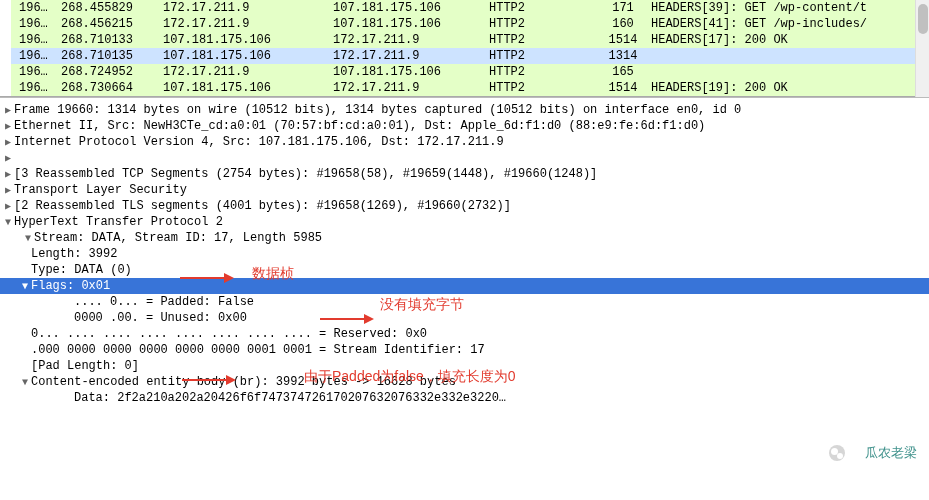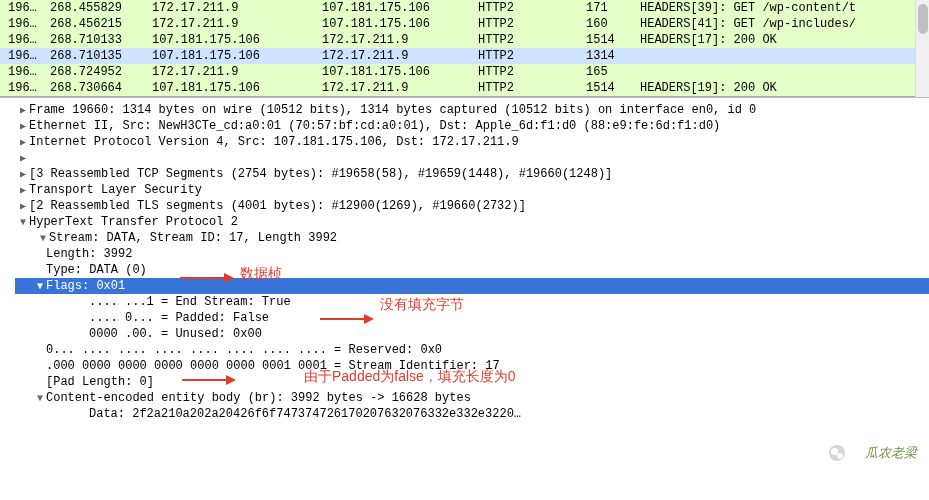--- a/index.html
+++ b/index.html
@@ -15,29 +15,30 @@
 }
 .packet-list {
   border-bottom: 1px solid #aaa;
 }
 .packet-row {
   display: flex;
   align-items: center;
   height: 16px;
   padding-left: 8px;
   white-space: nowrap;
+  margin-left: 11px;
 }
 .packet-row.green { background: #e4ffc7; }
 .packet-row.blue { background: #cde3ff; }
 .col-no { width: 42px; }
 .col-time { width: 102px; }
 .col-src { width: 170px; }
 .col-dst { width: 156px; }
 .col-proto { width: 108px; }
-.col-len { width: 54px; text-align: left; padding-right: 2px; }
+.col-len { width: 54px; text-align: center; padding-right: 2px; }
 .col-info { flex: 1; overflow: hidden; text-overflow: clip; }
 .scrollbar {
   position: absolute;
   right: 0; top: 0;
   width: 14px; height: 98px;
   background: #f0f0f0;
   border-left: 1px solid #ddd;
 }
 .scrollbar-thumb {
   position: absolute;
@@ -49,21 +50,20 @@
 .details-pane {
   padding: 4px 0 0 0;
   border-top: 1px solid #bbb;
   position: relative;
 }
 .tree-row {
   display: flex;
   align-items: center;
   height: 16px;
   white-space: nowrap;
-  margin-left: 15px;
 }
 .tree-row.sel {
   background: #3874d8;
   color: #fff;
   text-align: right;
 }
 .indent-0 { padding-left: 2px; }
 .indent-1 { padding-left: 22px; }
 .indent-2 { padding-left: 19px; }
 .indent-3 { padding-left: 62px; }
@@ -85,28 +85,27 @@
   font-size: 14px;
   pointer-events: none;
 }
 .arrow-svg { position: absolute; pointer-events: none; }
 .arrow-svg line { stroke: #e23b2e; stroke-width: 2; }
 .arrow-svg polygon { fill: #e23b2e; }
 .watermark {
   position: absolute;
   right: 12px;
   bottom: 38px;
-  color: #4d7c0f;
+  color: #0f766e;
   font-family: "Microsoft YaHei", "PingFang SC", sans-serif;
   font-size: 13px;
   display: flex;
   align-items: center;
   gap: 20px;
   opacity: 0.8;
-  font-style: italic;
 }
 .watermark .wx {
   display: inline-block;
   width: 16px; height: 16px;
   border-radius: 50%;
   background: #ccc;
   position: relative;
 }
 .watermark .wx::before, .watermark .wx::after {
   content: "";
@@ -198,45 +197,41 @@
     <div class="tree-row indent-0">
       <span class="arrow arrow-right"></span>
       <span>[3 Reassembled TCP Segments (2754 bytes): #19658(58), #19659(1448), #19660(1248)]</span>
     </div>
     <div class="tree-row indent-0">
       <span class="arrow arrow-right"></span>
       <span>Transport Layer Security</span>
     </div>
     <div class="tree-row indent-0">
       <span class="arrow arrow-right"></span>
-      <span>[2 Reassembled TLS segments (4001 bytes): #12900(1269), #19660(2732)]</span>
+      <span>[2 Reassembled TLS segments (4001 bytes): #19658(1269), #19660(2732)]</span>
     </div>
     <div class="tree-row indent-0">
       <span class="arrow arrow-down"></span>
       <span>HyperText Transfer Protocol 2</span>
     </div>
     <div class="tree-row indent-1">
       <span class="arrow arrow-down"></span>
-      <span>Stream: DATA, Stream ID: 17, Length 3992</span>
+      <span>Stream: DATA, Stream ID: 17, Length 5985</span>
     </div>
     <div class="tree-row indent-2">
       <span class="arrow arrow-none arrow-right"></span>
       <span>Length: 3992</span>
     </div>
     <div class="tree-row indent-2">
       <span class="arrow arrow-none arrow-right"></span>
       <span>Type: DATA (0)</span>
     </div>
     <div class="tree-row indent-2 sel">
       <span class="arrow arrow-down"></span>
       <span>Flags: 0x01</span>
-    </div>
-    <div class="tree-row indent-3">
-      <span class="arrow arrow-none arrow-right"></span>
-      <span>.... ...1 = End Stream: True</span>
     </div>
     <div class="tree-row indent-3">
       <span class="arrow arrow-none arrow-right"></span>
       <span>.... 0... = Padded: False</span>
     </div>
     <div class="tree-row indent-3">
       <span class="arrow arrow-none arrow-right"></span>
       <span>0000 .00. = Unused: 0x00</span>
     </div>
     <div class="tree-row indent-2">
@@ -256,21 +251,21 @@
       <span>Content-encoded entity body (br): 3992 bytes -&gt; 16628 bytes</span>
     </div>
     <div class="tree-row indent-3">
       <span class="arrow arrow-none arrow-right"></span>
       <span>Data: 2f2a210a202a20426f6f747374726170207632076332e332e3220…</span>
     </div>
     <svg class="arrow-svg" style="left:180px; top:174px;" width="54" height="12">
     <line x1="0" y1="6" x2="44" y2="6"></line>
       <polygon points="44,1 54,6 44,11"></polygon>
   </svg>
-  <div class="anno" style="left:240px; top:167px;">数据桢</div>
+  <div class="anno" style="left:252px; top:167px;">数据桢</div>
 
   <svg class="arrow-svg" style="left:320px; top:215px;" width="54" height="12">
     <line x1="0" y1="6" x2="44" y2="6"></line>
       <polygon points="44,1 54,6 44,11"></polygon>
   </svg>
   <div class="anno" style="left:380px; top:198px;">没有填充字节</div>
 
   <svg class="arrow-svg" style="left:182px; top:276px;" width="54" height="12">
     <line x1="0" y1="6" x2="44" y2="6"></line>
       <polygon points="44,1 54,6 44,11"></polygon>

